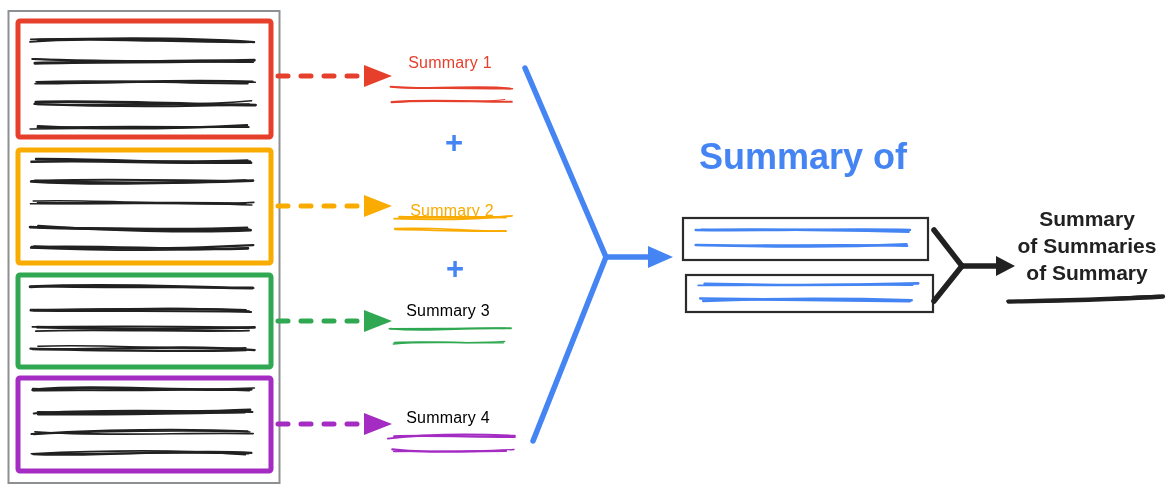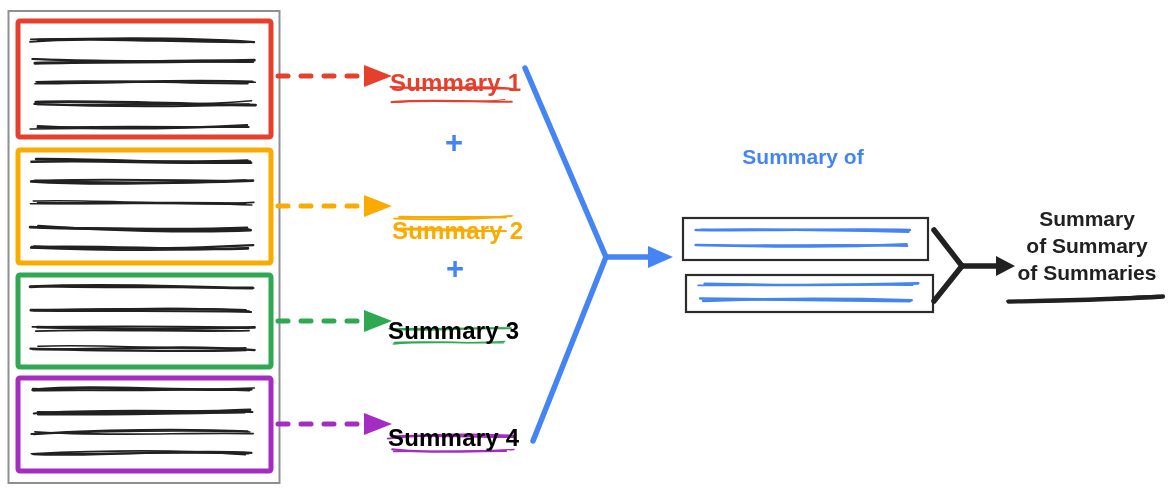--- a/index.html
+++ b/index.html
@@ -2,23 +2,23 @@
 <html><head>
 <meta charset="utf-8">
 <style>
   html,body{margin:0;padding:0;background:#ffffff;}
   #stage{
     position:relative;width:1170px;height:495px;background:#ffffff;overflow:hidden;
     font-family:"Liberation Sans",sans-serif;
   }
   #art{position:absolute;left:0;top:0;}
   .t{position:absolute;text-align:center;white-space:nowrap;}
-  .sumlabel{width:120px;height:22px;line-height:22px;font-size:24px;font-weight:700;letter-spacing:.2px;margin-top:20px;}
+  .sumlabel{width:120px;height:22px;line-height:22px;font-size:16px;font-weight:400;letter-spacing:.2px;}
   .plus{width:40px;height:30px;line-height:30px;font-size:31px;font-weight:700;}
-  .merged-title{left:688px;top:138px;width:230px;font-size:21px;line-height:38px;font-weight:700;}
+  .merged-title{left:688px;top:138px;width:230px;font-size:36px;line-height:38px;font-weight:700;}
   .final-label{left:1012px;top:205px;width:150px;font-size:21px;line-height:27px;font-weight:700;}
 </style>
 </head>
 <body>
 
 <div id="stage">
 
   <svg id="art" width="1170" height="495" viewBox="0 0 1170 495">
 
     <rect x="8.5" y="11" width="271" height="472" fill="none" stroke-width="2" stroke="#8D9093"></rect>
@@ -174,17 +174,17 @@
   <div class="t plus" style="left: 435px; top: 254px; color: rgb(68, 132, 243);">+</div>
   <div class="t sumlabel" style="left: 388px; top: 300px; color: #000000;">Summary 3</div>
   <div class="t sumlabel" style="left: 388px; top: 407px; color: #000000;">Summary 4</div>
 
   <div class="t merged-title" style="color: rgb(68, 132, 243);">
     <div>Summary of</div>
   </div>
 
   <div class="t final-label" style="color: rgb(33, 33, 33);">
     <div>Summary</div>
+    <div>of Summaries</div>
     <div>of Summary</div>
-    <div>of Summaries</div>
   </div>
 
 </div>
 
 </body></html>

